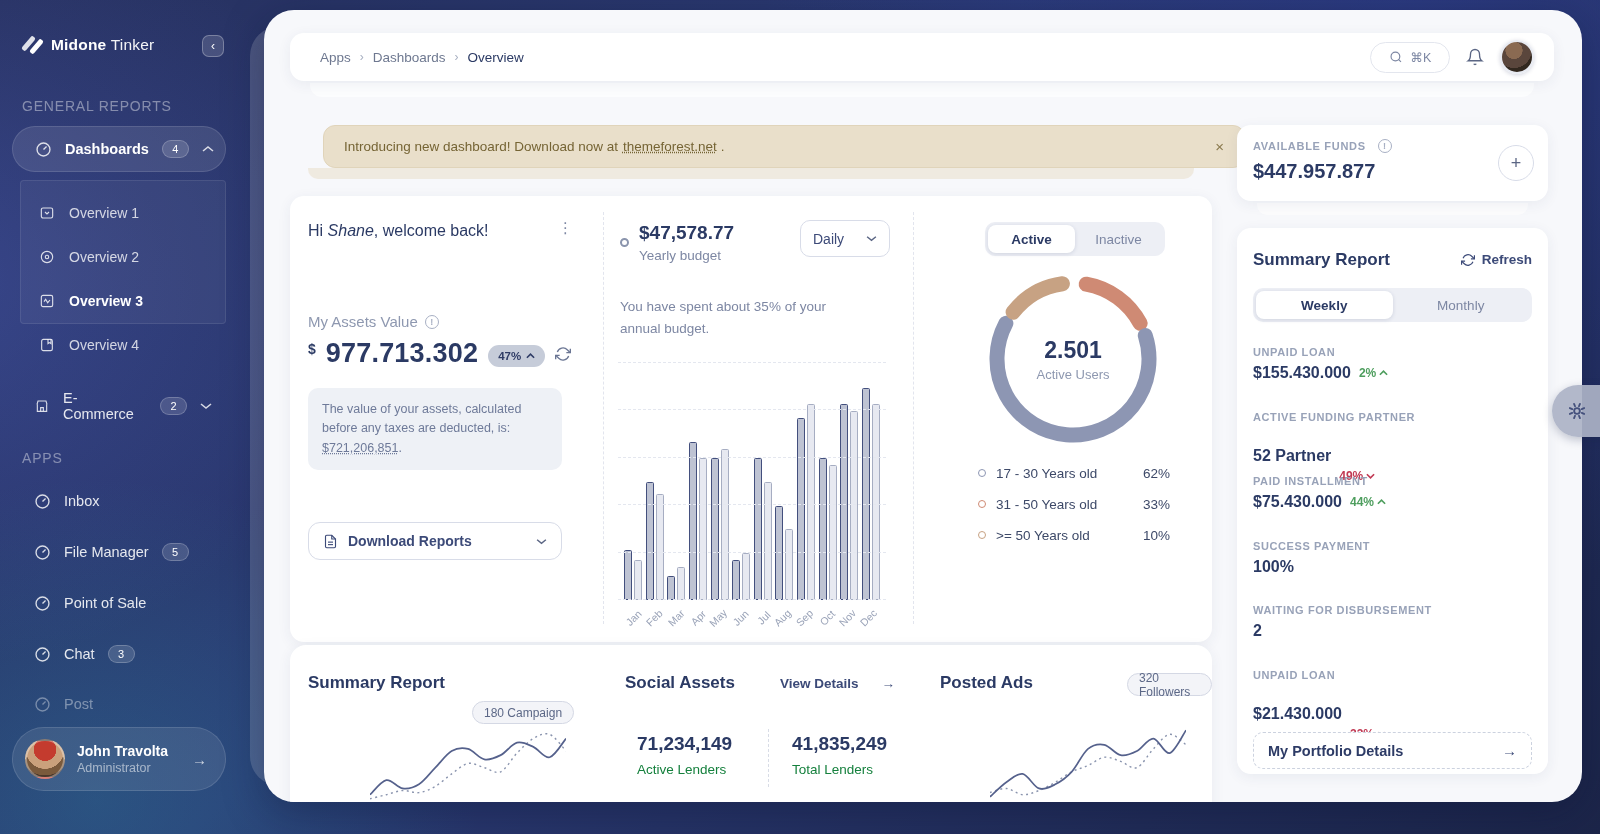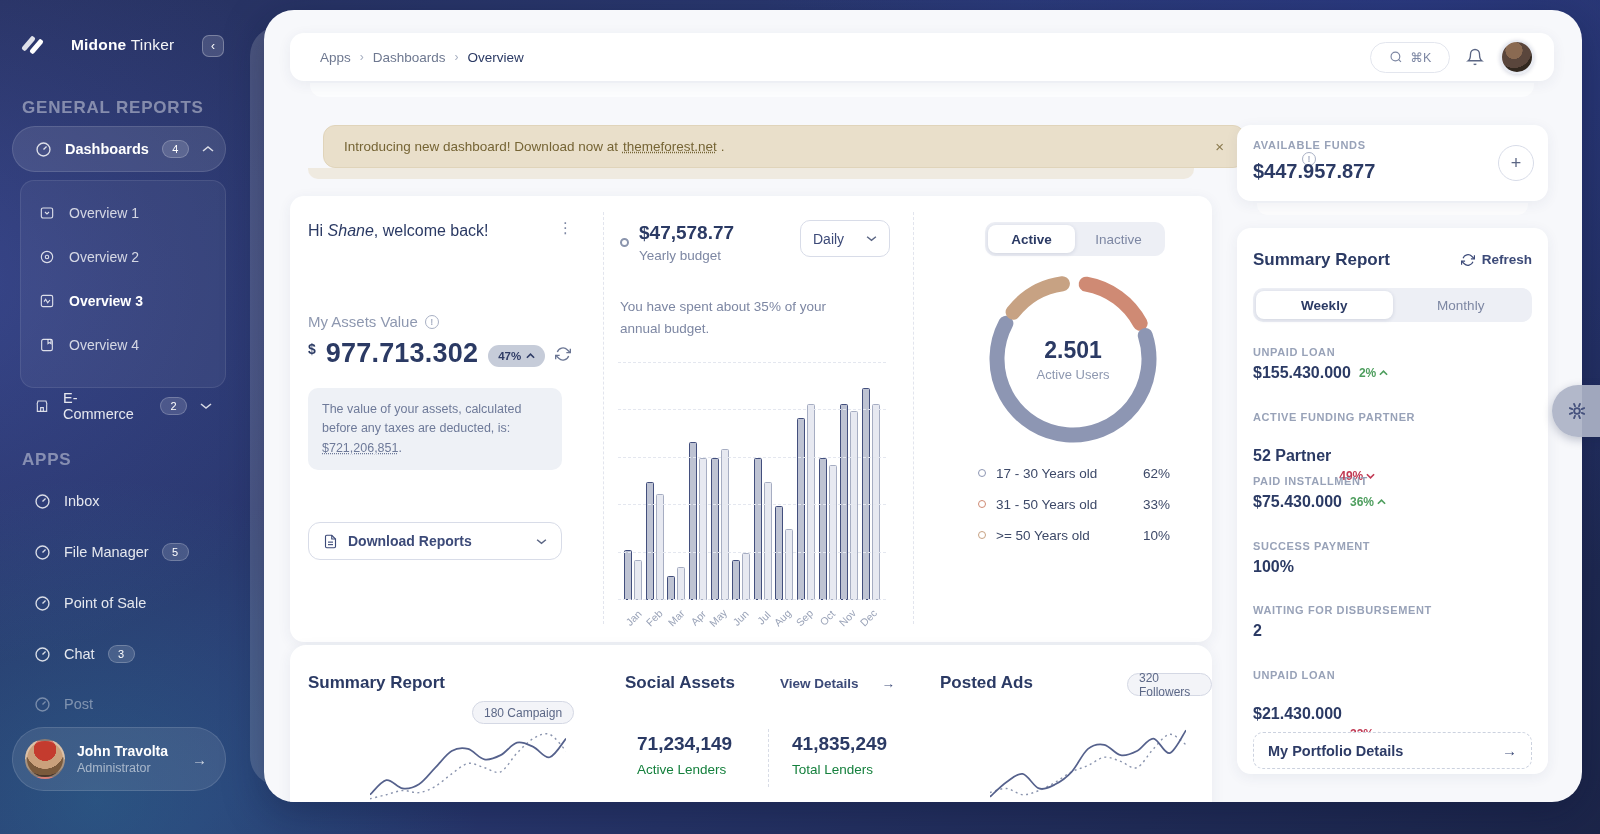--- a/index.html
+++ b/index.html
@@ -6,40 +6,40 @@
   html,body { width:1600px; height:834px; font-family:"Liberation Sans","DejaVu Sans",sans-serif; }
   .stage{ position:relative; width:1600px; height:834px; overflow:hidden;
     background:
       radial-gradient(620px 520px at 6% 96%, rgba(44,150,170,.28), transparent 62%),
       radial-gradient(700px 620px at -4% 34%, rgba(92,112,225,.30), transparent 62%),
       radial-gradient(900px 760px at 88% 6%, rgba(48,64,150,.55), transparent 72%),
       linear-gradient(135deg,#27315f 0%,#2b3a74 42%,#1c2549 100%);
   }
   
   .sidebar{ position:absolute; left:0; top:0; width:264px; height:834px; color:#eef1fa; }
-  .brand-row{ position:absolute; left:22px; top:33px; display:flex; align-items:center; gap:25px; }
+  .brand-row{ position:absolute; left:22px; top:33px; display:flex; align-items:center; gap:5px; }
   .logo-mark{ position:relative; width:24px; height:24px; }
   .logo-mark i{ position:absolute; width:5px; height:17px; background:#fff; border-radius:2px; transform:rotate(40deg); }
   .logo-mark i:first-child{ left:4px; top:2px; opacity:.85;}
   .logo-mark i:last-child{ left:12px; top:5px; }
   .brand-name{ font-size:15.5px; color:#fff; letter-spacing:.2px;}
   .brand-name b{ font-weight:700; } .brand-name span{ font-weight:400; opacity:.95;}
   .collapse-btn{ position:absolute; left:202px; top:35px; width:22px; height:22px; border-radius:7px;
     background:rgba(255,255,255,.14); border:1px solid rgba(255,255,255,.28); color:#fff;
     display:flex; align-items:center; justify-content:center; font-size:12px; cursor:pointer;}
-  .side-section{ position:absolute; left:22px; font-size:17px; letter-spacing:.8px; color:rgba(255,255,255,.42); font-weight:700;}
+  .side-section{ position:absolute; left:22px; font-size:14px; letter-spacing:.8px; color:rgba(255,255,255,.42); font-weight:400;}
   .side-item{ position:absolute; left:12px; width:214px; height:40px; display:flex; align-items:center; gap:13px; padding:0 14px 0 22px; cursor:pointer;}
   .side-item .lbl{ font-size:14.5px; color:rgba(255,255,255,.88); }
   .side-item.active-pill{ height:46px; border-radius:23px; background:rgba(255,255,255,.10); border:1px solid rgba(255,255,255,.12);}
   .side-item.active-pill .lbl{ color:#fff; font-weight:700;}
   .side-badge{ min-width:27px; height:18px; padding:0 7px; border-radius:9px; background:rgba(255,255,255,.14);
     border:1px solid rgba(255,255,255,.22); font-size:11px; display:flex; align-items:center; justify-content:center; color:#fff;}
   .side-badge:empty{ display:none; }
   .side-chevron{ margin-left:auto; display:flex; opacity:.8;}
-  .submenu{ position:absolute; left:20px; top:180px; width:206px; height:208px; border-radius:14px;
+  .submenu{ position:absolute; left:20px; top:180px; width:206px; height:144px; border-radius:4px;
     background:rgba(255,255,255,.05); border:1px solid rgba(255,255,255,.09); padding:10px 0; }
   .submenu-item{ height:44px; display:flex; align-items:center; gap:14px; padding:0 18px; cursor:pointer;}
   .submenu-item .lbl{ font-size:14px; color:rgba(255,255,255,.78); }
   .submenu-item.current .lbl{ color:#fff; font-weight:700; }
   .s-icon{ display:flex; align-items:center; justify-content:center; color:rgba(255,255,255,.82); }
   .dim{ opacity:.45; }
   .user-card{ position:absolute; left:12px; top:727px; width:214px; height:64px; border-radius:32px;
     background:rgba(255,255,255,.09); border:1px solid rgba(255,255,255,.12); display:flex; align-items:center; padding:0 18px 0 12px; gap:12px; cursor:pointer;}
   .avatar-sm{ width:40px; height:40px; border-radius:50%; border:2px solid rgba(255,255,255,.35);
     background: radial-gradient(circle at 50% 24%, #c43b2e 0 34%, #caa17c 35% 58%, #7a5a3c 59% 78%, #4a372a 79%); }
@@ -118,21 +118,21 @@
   .donut-center{ position:absolute; left:0; top:0; width:100%; height:100%; display:flex; flex-direction:column; align-items:center; justify-content:center; gap:3px;}
   .donut-center .v{ font-size:23px; font-weight:700; color:#2b3a64;}
   .donut-center .l{ font-size:13px; color:#8e98b0;}
   .legend-row{ position:absolute; left:688px; width:192px; height:18px; display:flex; align-items:center; gap:10px;}
   .legend-dot{ width:8px; height:8px; border-radius:50%; border:1.6px solid; }
   .legend-lbl{ font-size:13.5px; color:#3d4968;}
   .legend-val{ margin-left:auto; font-size:13.5px; color:#3d4968;}
   
   .funds{ left:973px; top:115px; width:311px; height:76px;}
   .funds-ghost{ position:absolute; left:993px; top:193px; width:271px; height:12px; background:rgba(255,255,255,.6); border-radius:0 0 10px 10px;}
-  .panel-label{ font-size:11px; letter-spacing:.7px; color:#98a2b8; font-weight:600; display:flex; align-items:center; gap:1px;flex-direction:column;}
+  .panel-label{ font-size:11px; letter-spacing:.7px; color:#98a2b8; font-weight:600; display:flex; align-items:center; gap:12px;}
   .funds .panel-label{ position:absolute; left:16px; top:14px;}
   .funds-value{ position:absolute; left:16px; top:35px; font-size:20px; font-weight:700; color:#2b3a64;}
   .plus-btn{ position:absolute; right:14px; top:20px; width:36px; height:36px; border-radius:50%; border:1px solid #d8dce8; background:#fff;
     color:#5b6684; font-size:18px; display:flex; align-items:center; justify-content:center; cursor:pointer;}
   .summary{ left:973px; top:218px; width:311px; height:546px; }
   .summary-title{ position:absolute; left:16px; top:22px; font-size:17px; font-weight:700; color:#2b3a64;}
   .refresh-link{ position:absolute; right:16px; top:24px; display:flex; align-items:center; gap:7px; color:#3c4a78; font-size:13.5px; font-weight:600; cursor:pointer;}
   .seg.period{ left:16px; top:60px; width:279px; height:34px;}
   .metric{ position:absolute; left:16px; width:279px;}
   .metric .m-lbl{ font-size:11px; letter-spacing:.6px; color:#98a2b8; font-weight:600;}
@@ -591,21 +591,21 @@
                 <polyline points="1,1 5,5 9,1"></polyline>
               </svg>
             </span>
           </div>
       </div>
       <div class="metric" style="top:247px;">
         <div class="m-lbl">PAID INSTALLMENT</div>
         <div class="m-val-row">
             <span class="m-val">$75.430.000</span>
           <span class="m-chg up">
-              <span class="cw">36%</span>
+              <span class="cw">44%</span>
             <svg width="9" height="6" viewBox="0 0 10 6" fill="none" stroke="currentColor" stroke-width="1.8">
                 <polyline points="1,5 5,1 9,5"></polyline>
               </svg>
             </span>
           </div>
       </div>
       <div class="metric" style="top:312px;">
         <div class="m-lbl">SUCCESS PAYMENT</div>
         <div class="m-val-row">
             <span class="m-val">100%</span>

